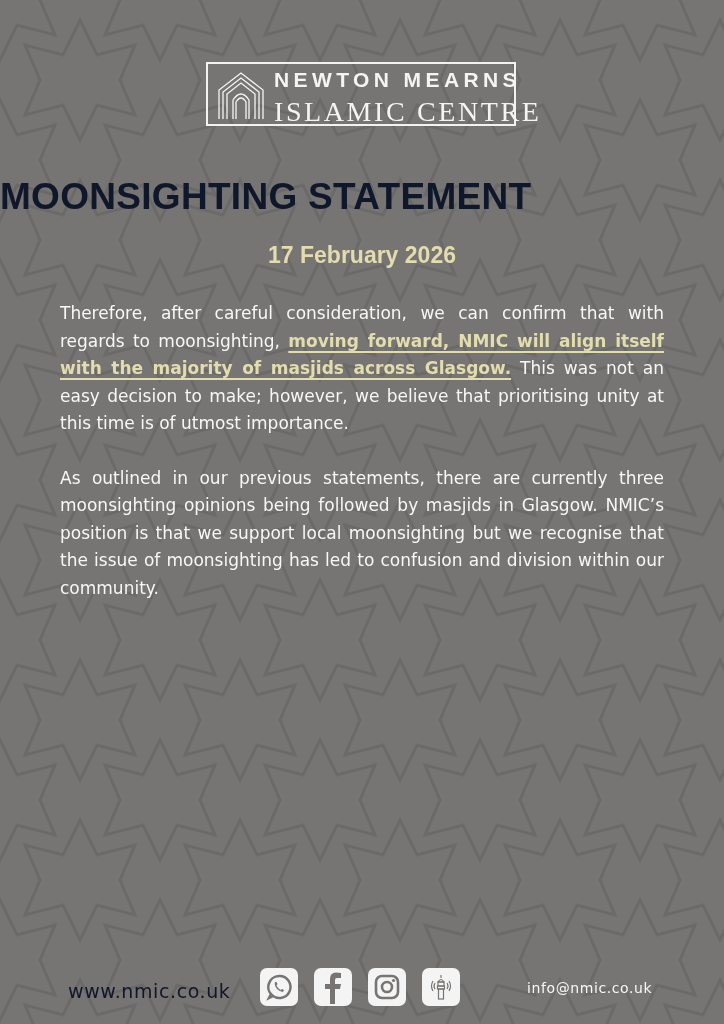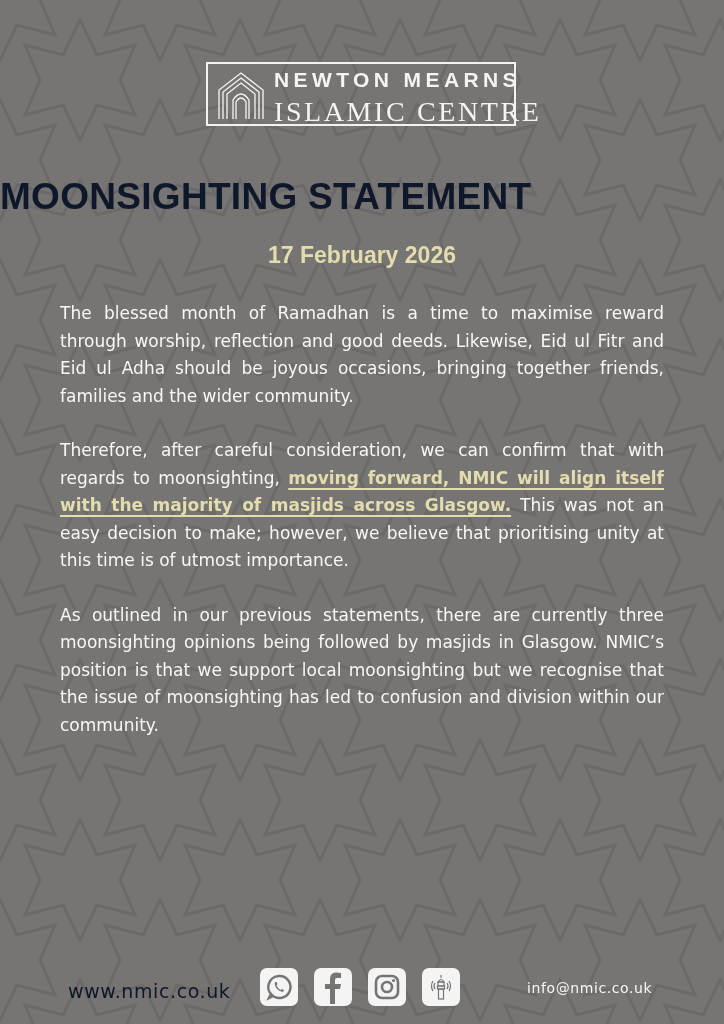--- a/index.html
+++ b/index.html
@@ -48,21 +48,20 @@
     </g>
   </svg>
   <div class="l1">NEWTON MEARNS</div>
   <div class="l2">ISLAMIC CENTRE</div>
 </div>
 
 <div class="title">MOONSIGHTING STATEMENT</div>
 <div class="date">17 February 2026</div>
 
 <div class="body">
-  <p>The blessed month of Ramadhan is a time to maximise reward through worship, reflection and good deeds. Likewise, Eid ul Fitr and Eid ul Adha should be joyous occasions, bringing together friends, families and the wider community.</p>
   <p><span>Therefore, after careful consideration, we can confirm that with regards to moonsighting, </span><span class="hl">moving forward, NMIC will align itself with the majority of masjids across Glasgow.</span><span> This was not an easy decision to make; however, we believe that prioritising unity at this time is of utmost importance.</span></p>
   <p>As outlined in our previous statements, there are currently three moonsighting opinions being followed by masjids in Glasgow. NMIC’s position is that we support local moonsighting but we recognise that the issue of moonsighting has led to confusion and division within our community.</p>
 </div>
 
 <div class="footer">
   <div class="web">www.nmic.co.uk</div>
 
   <div class="soc" style="left:260px">
     <svg width="28" height="28" viewBox="0 0 28 28">
       <path d="M14,3 A11,11 0 1 1 6,21 L4,25 L8,23 A11,11 0 0 1 14,3 Z" fill="none" stroke="#777573" stroke-width="2.5"></path>

